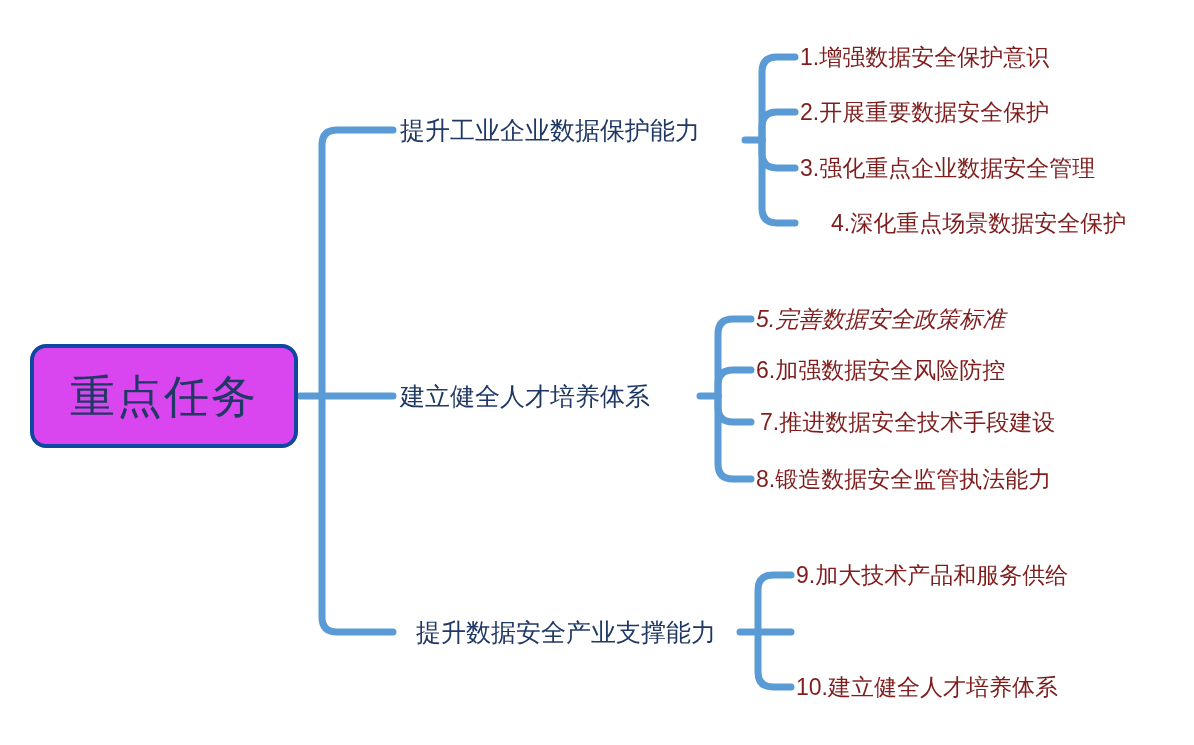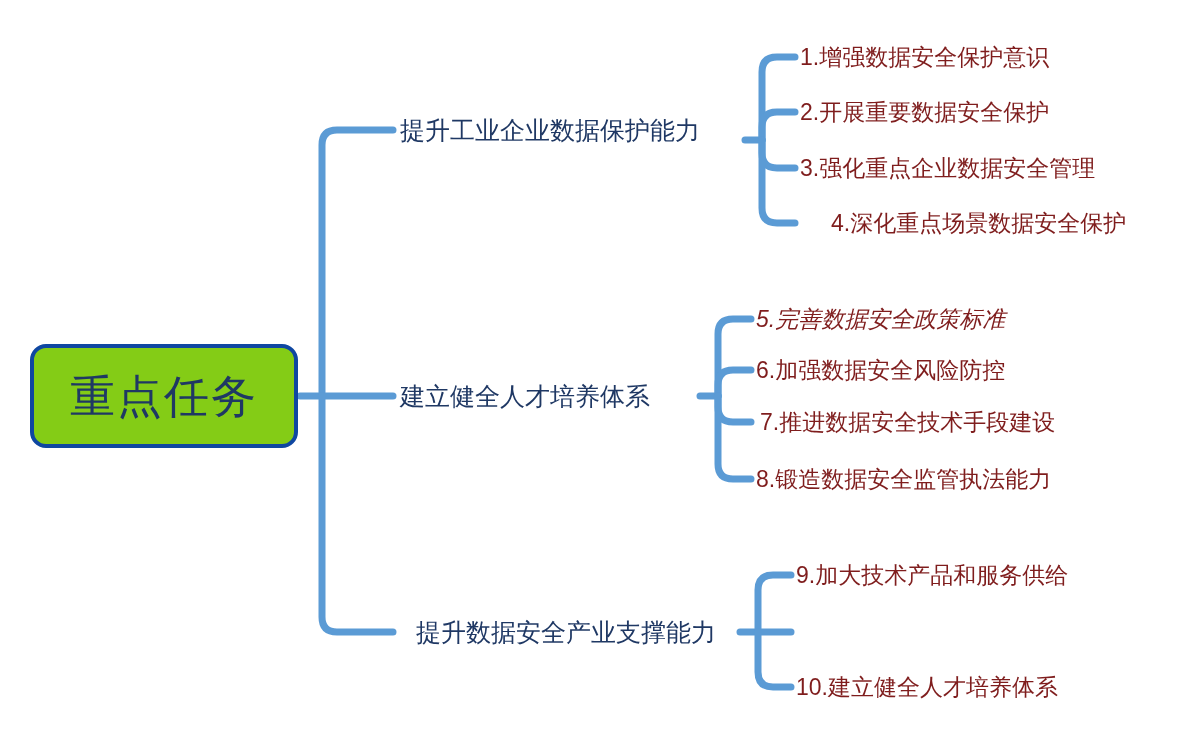--- a/index.html
+++ b/index.html
@@ -30,21 +30,21 @@
   
   .root-node {
     position: absolute;
     left: 30px;
     top: 344px;
     width: 268px;
     height: 104px;
     box-sizing: border-box;
     border: 4px solid #0F47A1;
     border-radius: 16px;
-    background: #84cc16;
+    background: #d946ef;
     display: flex;
     align-items: center;
     justify-content: center;
   }
   .root-label {
     font-size: 45px;
     line-height: 1;
     color: #1F3864;
     letter-spacing: 2px;
     white-space: nowrap;

